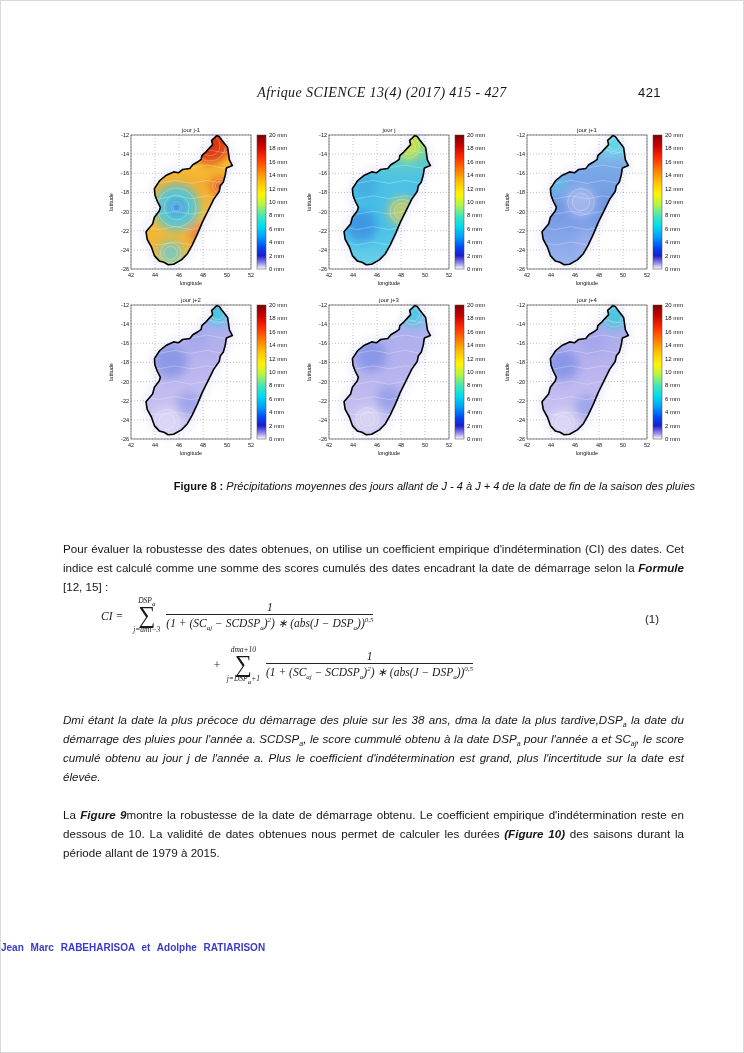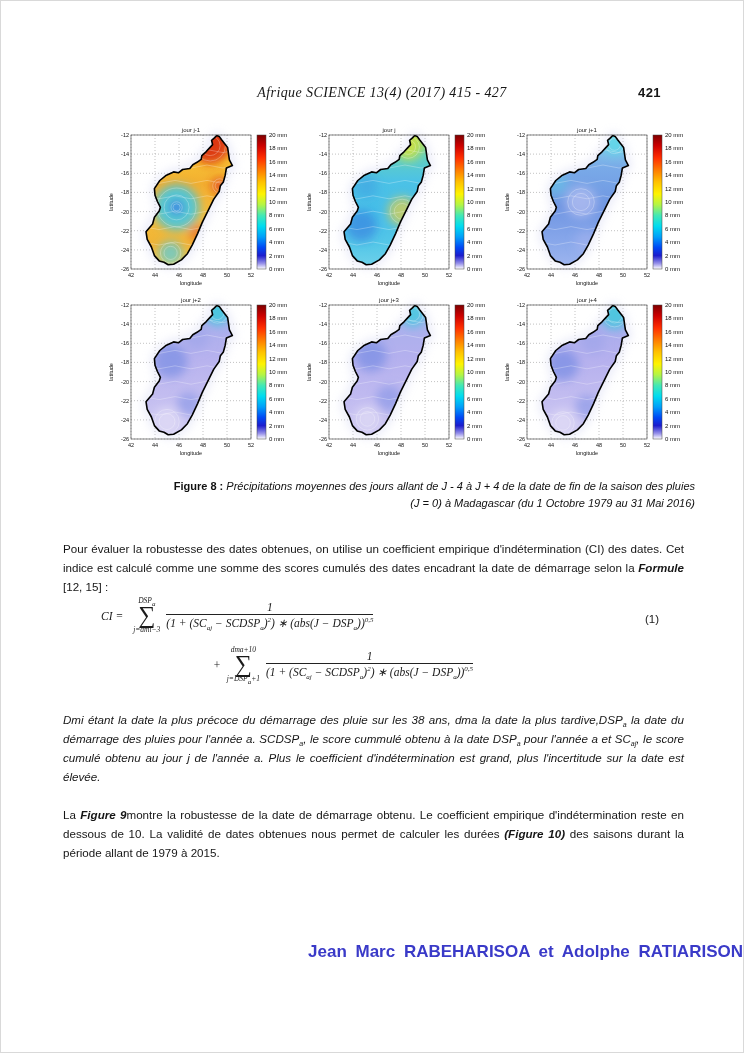--- a/index.html
+++ b/index.html
@@ -4,21 +4,21 @@
 <style>
   html,body{margin:0;padding:0;background:#f2f2f2;}
   .page{
     position:relative;width:744px;height:1053px;margin:0 auto;
     background:#ffffff;border:1px solid #d9d9d9;box-sizing:border-box;
     font-family:"Liberation Sans",sans-serif;color:#161616;overflow:hidden;
   }
   
   .header{position:absolute;top:84px;left:0;right:0;text-align:center;
     font-family:"Liberation Serif",serif;font-style:italic;font-size:14px;letter-spacing:.4px;padding-left:20px;}
-  .header .pageno{position:absolute;right:82px;top:0;font-style:normal;font-weight:700;
+  .header .pageno{position:absolute;right:82px;top:0;font-style:normal;font-weight:400;
     font-family:"Liberation Sans",sans-serif;font-size:13px;}
   
   .figure-grid{position:absolute;top:122px;left:104px;width:596px;display:flex;flex-wrap:wrap;}
   .panel{width:198px;height:170px;}
   
   .caption{position:absolute;top:477px;left:48px;right:48px;text-align:right;
     font-size:11px;line-height:17px;font-style:italic;color:#111;}
   .cap-label{font-style:normal;font-weight:700;}
   
   .para{position:absolute;left:62px;width:621px;text-align:justify;
@@ -35,22 +35,22 @@
   .lhs{margin-right:4px;}
   .sum{display:inline-flex;flex-direction:column;align-items:center;line-height:1;}
   .sum .lim{font-size:7.5px;line-height:1.1;}
   .sigma{font-size:24px;font-style:normal;line-height:.85;}
   .frac{display:inline-flex;flex-direction:column;align-items:center;text-align:center;}
   .frac .num{border-bottom:1px solid #222;align-self:stretch;padding:0 4px 1px;}
   .frac .den{padding-top:1px;}
   .eq-no{position:absolute;right:8px;top:22px;font-style:normal;
     font-family:"Liberation Sans",sans-serif;font-size:11.5px;}
   
-  .footer{position:absolute;top:941px;left:0;right:0;text-align:right;
-    font-weight:700;font-size:17px;color:#3a3ac8;word-spacing:4px;}
+  .footer{position:absolute;top:941px;left:0;right:0;text-align:left;
+    font-weight:700;font-size:10px;color:#3a3ac8;word-spacing:4px;}
   .page-bottom{position:absolute;top:971px;left:0;right:0;text-align:center;font-size:11px;color:#222;}
   svg text{font-family:"Liberation Sans",sans-serif;}
 </style>
 </head>
 <body>
 
 <div class="page">
 
   <div class="header">
     <span>Afrique SCIENCE 13(4) (2017) 415 - 427</span>
@@ -711,21 +711,20 @@
             <text x="164" y="121.2">4 mm</text>
             <text x="164" y="134.6">2 mm</text>
             <text x="164" y="148.0">0 mm</text>
           </g>
       </svg></div>
     </div>
 
   <div class="caption">
     <span class="cap-label">Figure 8 :</span>
     <span>Précipitations moyennes des jours allant de J - 4 à J + 4 de la date de fin de la saison des pluies</span><br>
-    <span>(J = 0) à Madagascar (du 1 Octobre 1979 au 31 Mai 2016)</span>
   </div>
 
   <p class="para" id="p1"><span>Pour évaluer la robustesse des dates obtenues, on utilise un coefficient empirique d'indétermination (CI) des dates. Cet indice est calculé comme une somme des scores cumulés des dates encadrant la date de démarrage selon la </span><span style="font-weight: 700; font-style: italic;">Formule</span><span> [12, 15] :</span></p>
 
   <div class="formula">
     <div class="eq-row">
       <span class="lhs">CI =</span>
       <span class="sum">
         <span class="lim"><span>DSP</span><sub><i>a</i></sub></span>
         <span class="sigma">∑</span>

